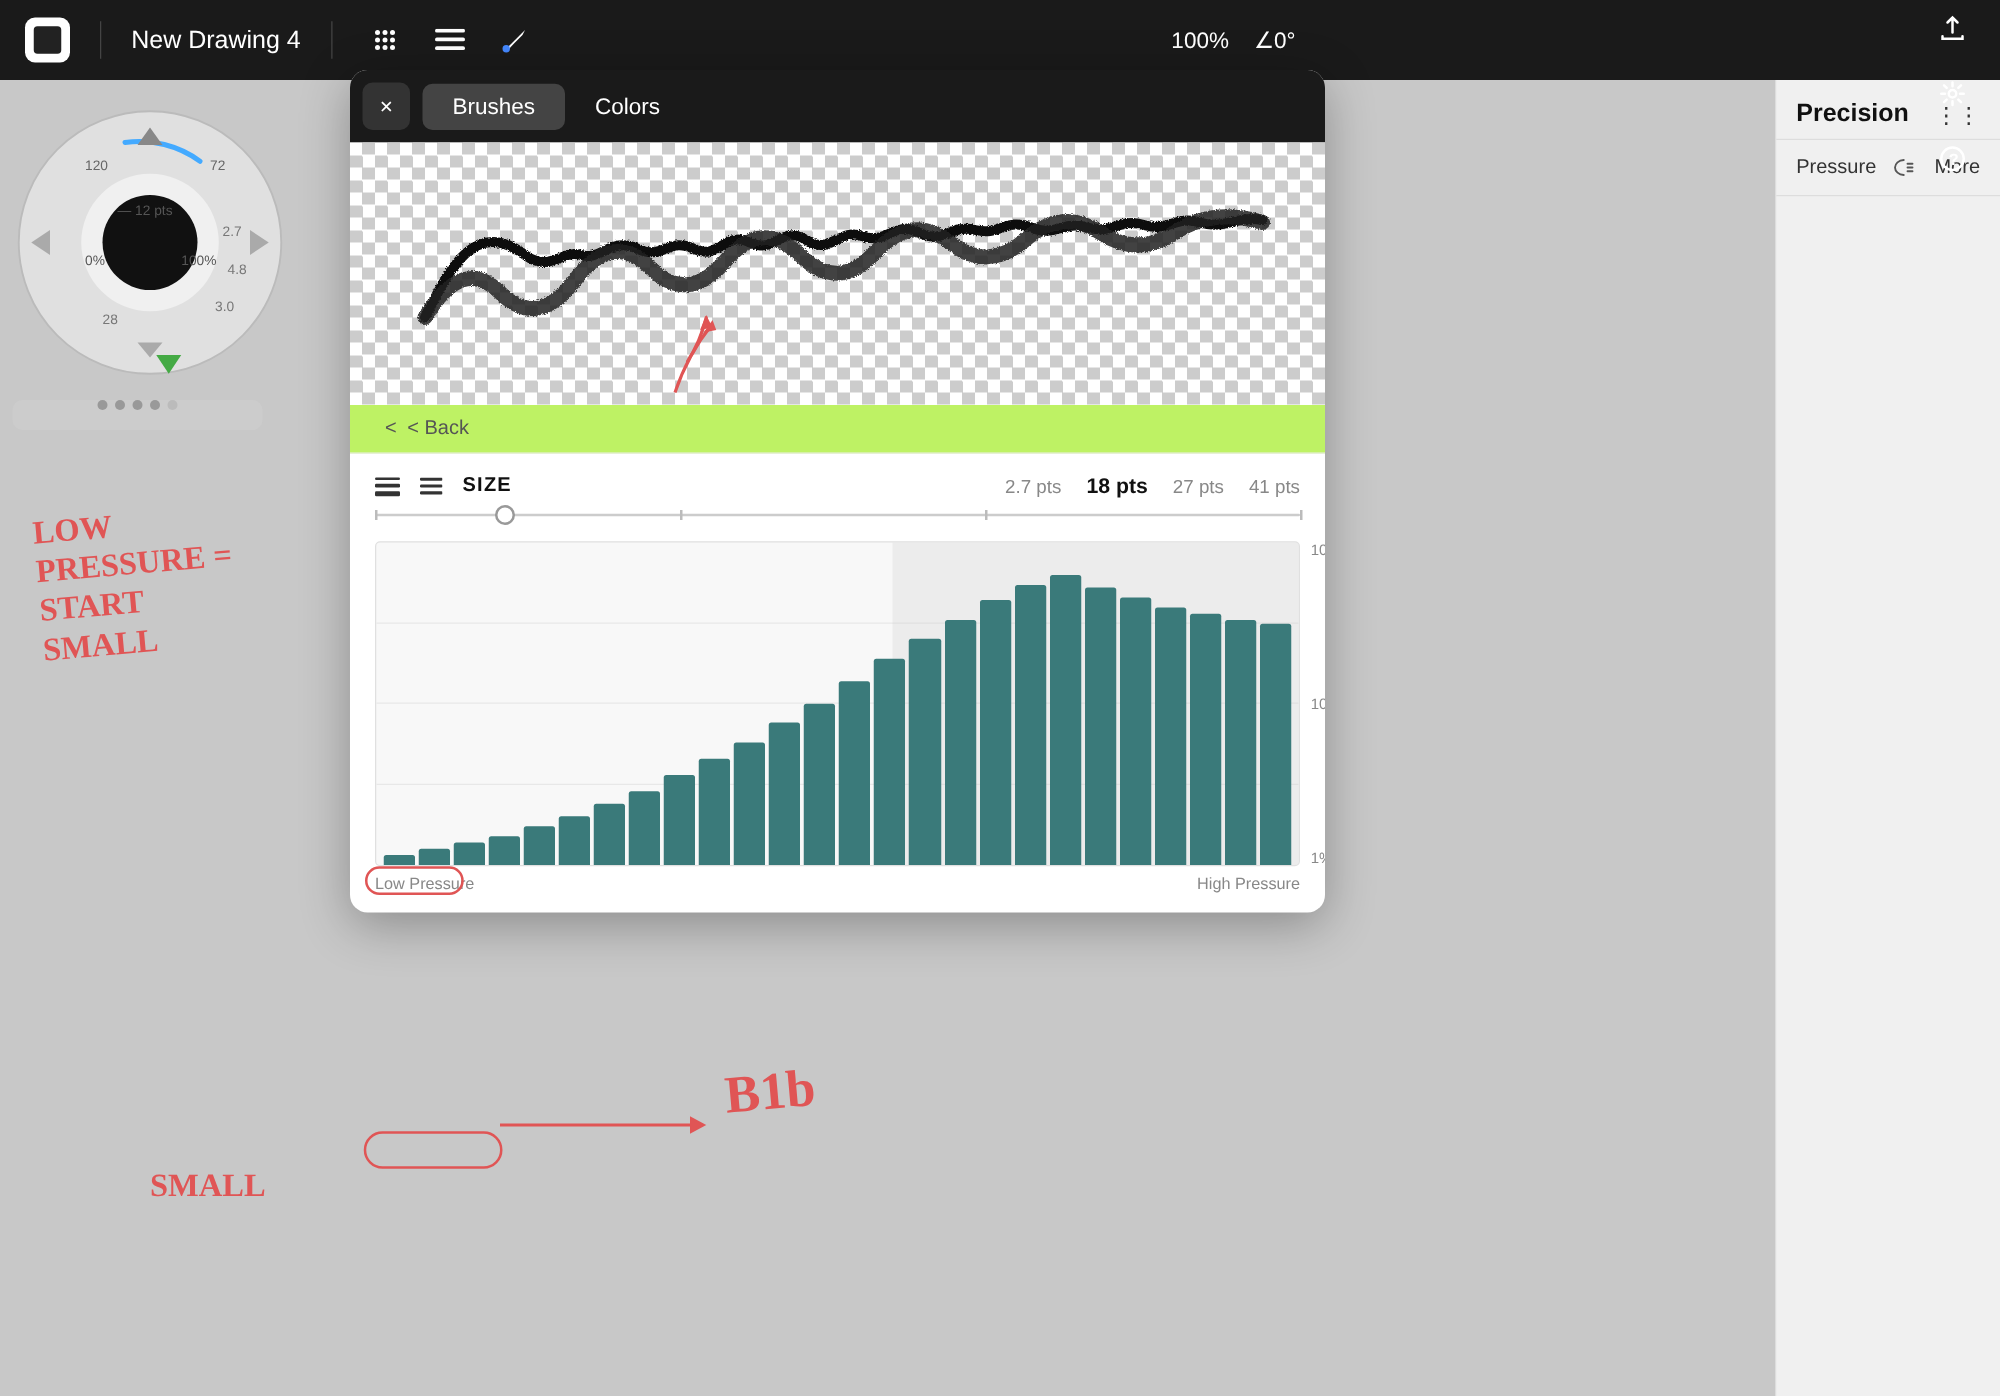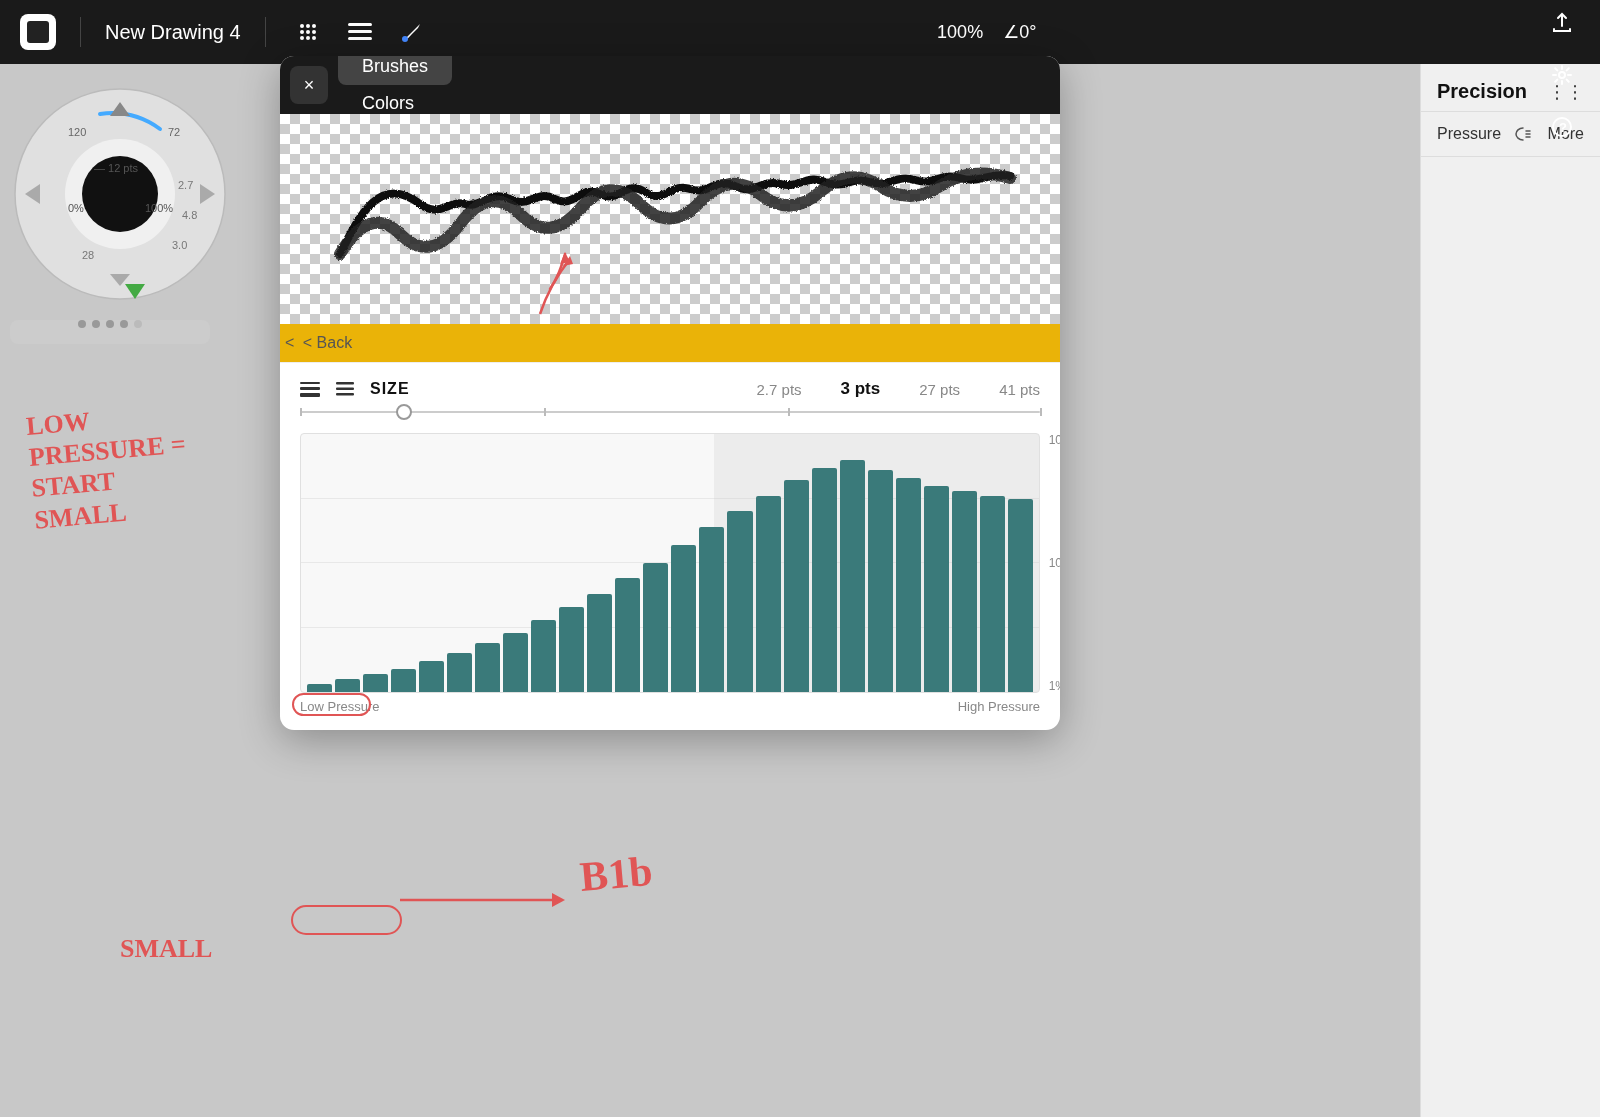--- a/index.html
+++ b/index.html
@@ -183,21 +183,20 @@
       display: flex; align-items: center; justify-content: center;
       cursor: pointer;
       color: #fff;
       font-size: 18px;
       font-weight: 300;
     }
     .dialog-tabs {
       display: flex;
       gap: 0;
       margin-left: 10px;
-      flex-direction: column;
     }
     .dialog-tab {
       padding: 8px 24px;
       color: #fff;
       font-size: 18px;
       cursor: pointer;
       border-radius: 8px;
     }
     .dialog-tab.active {
       background: #444;
@@ -214,26 +213,26 @@
       overflow: hidden;
     }
     .brush-stroke-svg {
       position: absolute;
       top: 0; left: 0;
       width: 100%; height: 100%;
     }
 
     
     .back-btn {
-      padding: 10px 5px;
+      padding: 10px 28px;
       font-size: 16px;
       color: #555;
       cursor: pointer;
       border-bottom: 1px solid #eee;
-      background: #eab308;
+      background: #bef264;
     }
     .back-arrow { color: #555; margin-right: 4px; }
 
     
     .size-section {
       padding: 16px 20px 0;
     }
     .size-header {
       display: flex;
       align-items: center;
@@ -260,21 +259,20 @@
     .size-presets {
       margin-left: auto;
       display: flex;
       gap: 20px;
       align-items: center;
     }
     .size-preset {
       font-size: 15px;
       color: #888;
       cursor: pointer;
-      margin-left: 19px;
     }
     .size-preset.active {
       font-size: 17px;
       font-weight: 700;
       color: #111;
     }
 
     
     .slider-container {
       padding: 0 0 12px;
@@ -590,21 +588,21 @@
         <span style="width:20px;height:4px;"></span>
       </div>
       <svg width="18" height="14" viewBox="0 0 18 14">
         <rect y="0" width="18" height="2.5" rx="1" fill="#333"></rect>
         <rect y="5.5" width="18" height="2.5" rx="1" fill="#333"></rect>
         <rect y="11" width="18" height="2.5" rx="1" fill="#333"></rect>
       </svg>
       <span class="size-title">SIZE</span>
       <div class="size-presets">
         <span class="size-preset">2.7 pts</span>
-        <span class="size-preset active">3 pts</span>
+        <span class="size-preset active">18 pts</span>
         <span class="size-preset">27 pts</span>
         <span class="size-preset">41 pts</span>
       </div>
     </div>
 
     <div class="slider-container">
       <div class="slider-track">
 
         <div class="slider-tick" style="left:0%;"></div>
         <div class="slider-tick" style="left:33%;"></div>

